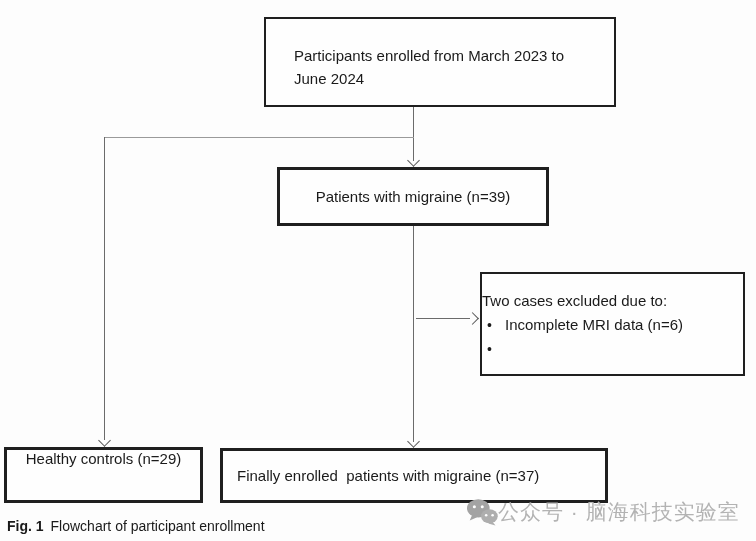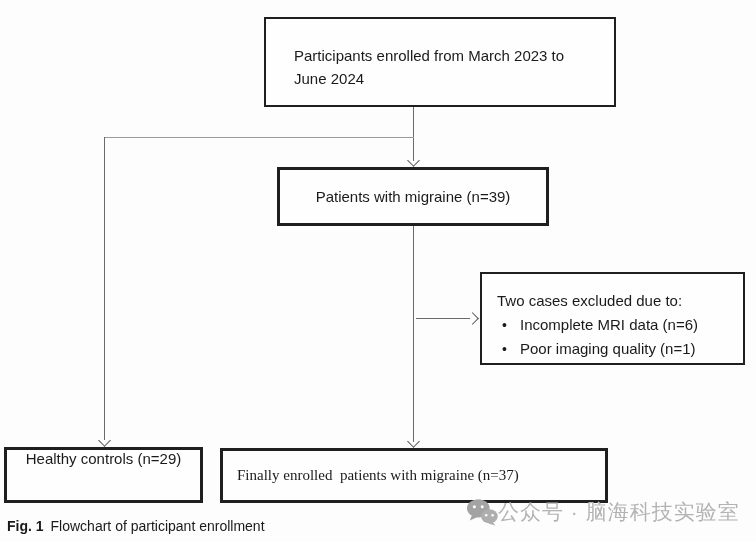--- a/index.html
+++ b/index.html
@@ -29,40 +29,39 @@
     left: 264px; top: 17px; width: 352px; height: 90px;
     padding: 25px 18px 0 28px;
     line-height: 23px;
   }
   #box-migraine {
     left: 277px; top: 167px; width: 272px; height: 59px;
     border-width: 3px;
     display: flex; align-items: center; justify-content: center;
   }
   #box-excluded {
-    left: 480px; top: 272px; width: 265px; height: 93px;
-    padding: 15px 6px 0 15px;
+    left: 480px; top: 272px; width: 265px; height: 104px;
+    padding: 15px 6px 0 0;
     line-height: 24px;
   }
   .bullet-row { display: flex; }
   .bullet-glyph {
     width: 23px; flex: 0 0 23px; padding-left: 5px;
     box-sizing: border-box; font-size: 14px;
   }
   #box-healthy {
     left: 4px; top: 447px; width: 199px; height: 56px;
     border-width: 3px;
     display: flex; justify-content: center;
   }
   #box-final {
     left: 220px; top: 448px; width: 388px; height: 55px;
     border-width: 3px;
     display: flex; align-items: center;
     padding-left: 14px;
-    font-family: Liberation Serif, serif;
   }
   #box-final .box-text { white-space: pre-wrap; }
   .line { position: absolute; background: #6b6b6b; }
   .line-light { background: #9a9a9a; }
   .chev-down {
     position: absolute; width: 8px; height: 8px;
     border-left: 1.6px solid #555; border-bottom: 1.6px solid #555;
     transform: rotate(-45deg);
   }
   .chev-right {
@@ -110,21 +109,20 @@
   </div>
 
   <div class="box" id="box-excluded">
     <div>Two cases excluded due to:</div>
     <div class="bullet-row">
       <span class="bullet-glyph">•</span>
       <span>Incomplete MRI data (n=6)</span>
     </div>
     <div class="bullet-row">
       <span class="bullet-glyph">•</span>
-      <span>Poor imaging quality (n=1)</span>
     </div>
   </div>
 
   <div class="box" id="box-healthy">
     <span class="box-text">Healthy controls (n=29)</span>
   </div>
 
   <div class="box" id="box-final">
     <span class="box-text">Finally enrolled  patients with migraine (n=37)</span>
   </div>

